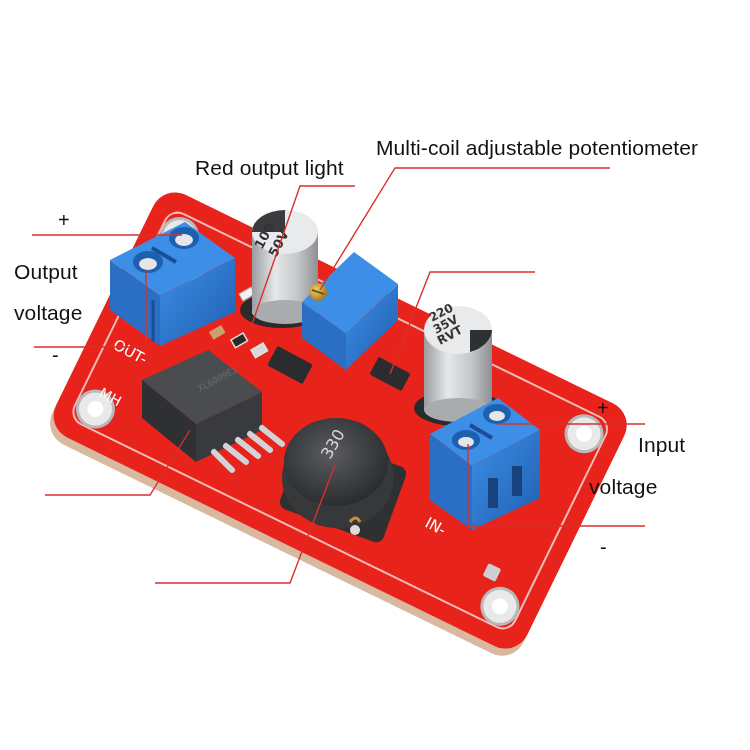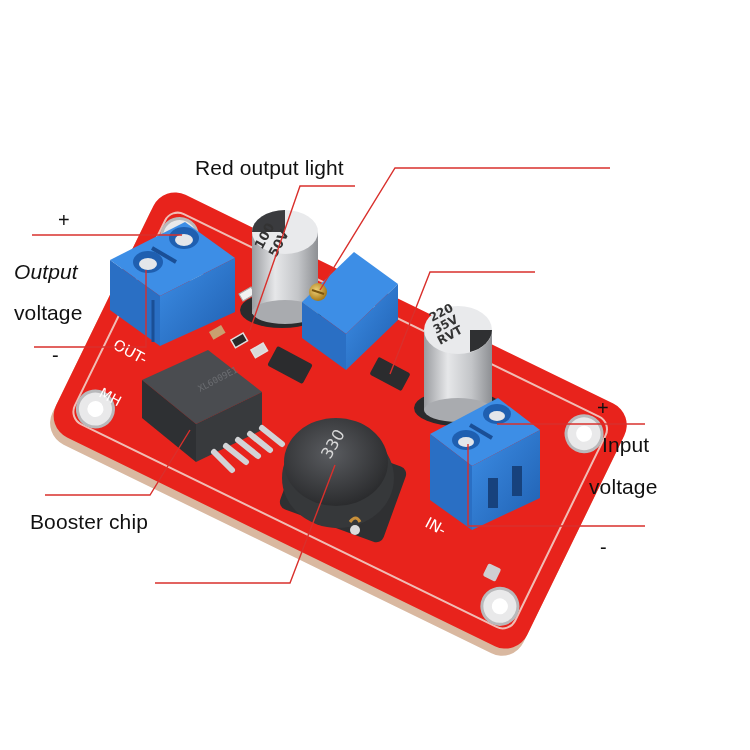--- a/index.html
+++ b/index.html
@@ -175,25 +175,25 @@
 
       <polyline points="645,526 468,526 468,444"></polyline>
 
       <polyline points="45,495 150,495 190,430"></polyline>
 
       <polyline points="155,583 290,583 335,465"></polyline>
     </g>
   </svg>
 
   <div class="label" style="left:195px; top:157px;">Red output light</div>
+  <div class="label" style="left:376px; top:137px;">Multi-coil adjustable potentiometer</div>
 
   <div class="sign" style="left:58px; top:210px;">+</div>
-  <div class="label" style="left:14px; top:261px;font-style:italic;">Output</div>
+  <div class="label" style="left:14px; top:261px;">Output</div>
   <div class="label" style="left:14px; top:302px;">voltage</div>
   <div class="sign" style="left:52px; top:345px;">-</div>
 
   <div class="sign" style="left:597px; top:398px;">+</div>
-  <div class="label" style="left:602px; top:434px;">Input</div>
+  <div class="label" style="left:602px; top:434px;padding-left:36px;">Input</div>
   <div class="label" style="left:589px; top:476px;">voltage</div>
   <div class="sign" style="left:600px; top:537px;">-</div>
 
-  <div class="label" style="left:30px; top:511px;">Booster chip</div>
 </div>
 
 </body></html>

